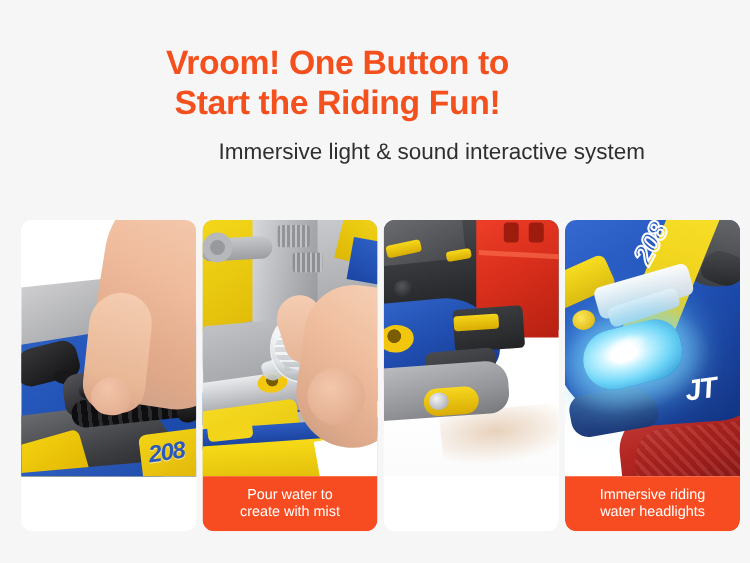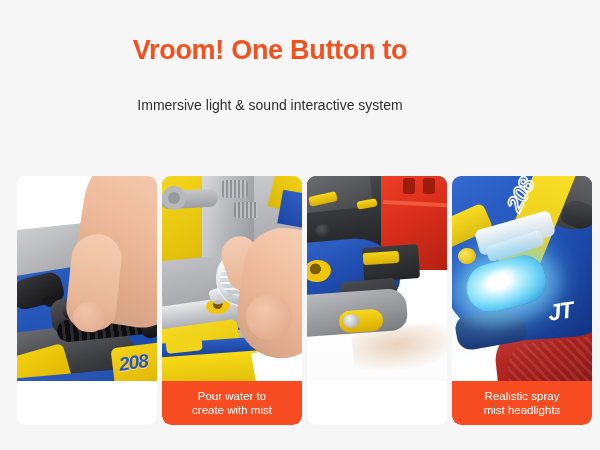--- a/index.html
+++ b/index.html
@@ -15,25 +15,26 @@
   .header { padding-top: 34px; text-align: center; }
   .headline {
     color: #f4501e;
     font-weight: bold;
     font-size: 27px;
     line-height: 32px;
     letter-spacing: -0.3px;
   }
   .headline .l2 { display: block; }
   .subtitle {
-    margin-top: 28px;
+    margin-top: 12px;
     color: #2f2f2f;
-    font-size: 14px;
+    font-size: 18px;
     line-height: 22px;
     font-weight: 400;
+    text-align: right;
   }
 
   
   .grid {
     position: absolute;
     left: 17px; top: 176px;
     width: 566px; height: 249px;
     display: flex;
     gap: 5px;
   }
@@ -468,20 +469,21 @@
   }
 </style>
 </head>
 <body>
 
 <div class="page">
 
   <div class="header">
     <div class="headline">
       <span>Vroom! One Button to</span>
+      <span class="l2">Start the Riding Fun!</span>
     </div>
     <div class="subtitle">Immersive light &amp; sound interactive system</div>
   </div>
 
   <div class="grid">
 
     <div class="panel">
       <div class="photo">
         <div class="p1-bg"></div>
         <div class="p1-greycowl"></div>
@@ -578,19 +580,19 @@
         <div class="p4-num">208</div>
         <div class="p4-vent"></div>
         <div class="p4-front-dark"></div>
         <div class="p4-hl-glow"></div>
         <div class="p4-headlight"></div>
         <div class="p4-hl-hot"></div>
         <div class="p4-ydot"></div>
         <div class="p4-lowertext">JT</div>
       </div>
       <div class="caption two-line">
-        <span><span>Realistic spray</span><br>
-        <span>mist headlights</span></span>
+        <span><span>Immersive riding</span><br>
+        <span>water headlights</span></span>
       </div>
     </div>
 
   </div>
 </div>
 
 </body></html>

